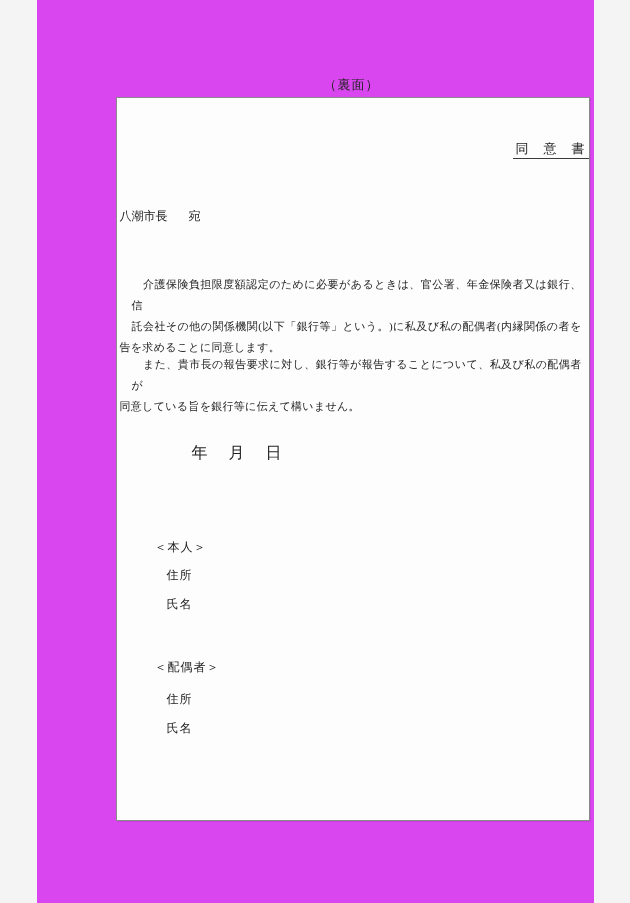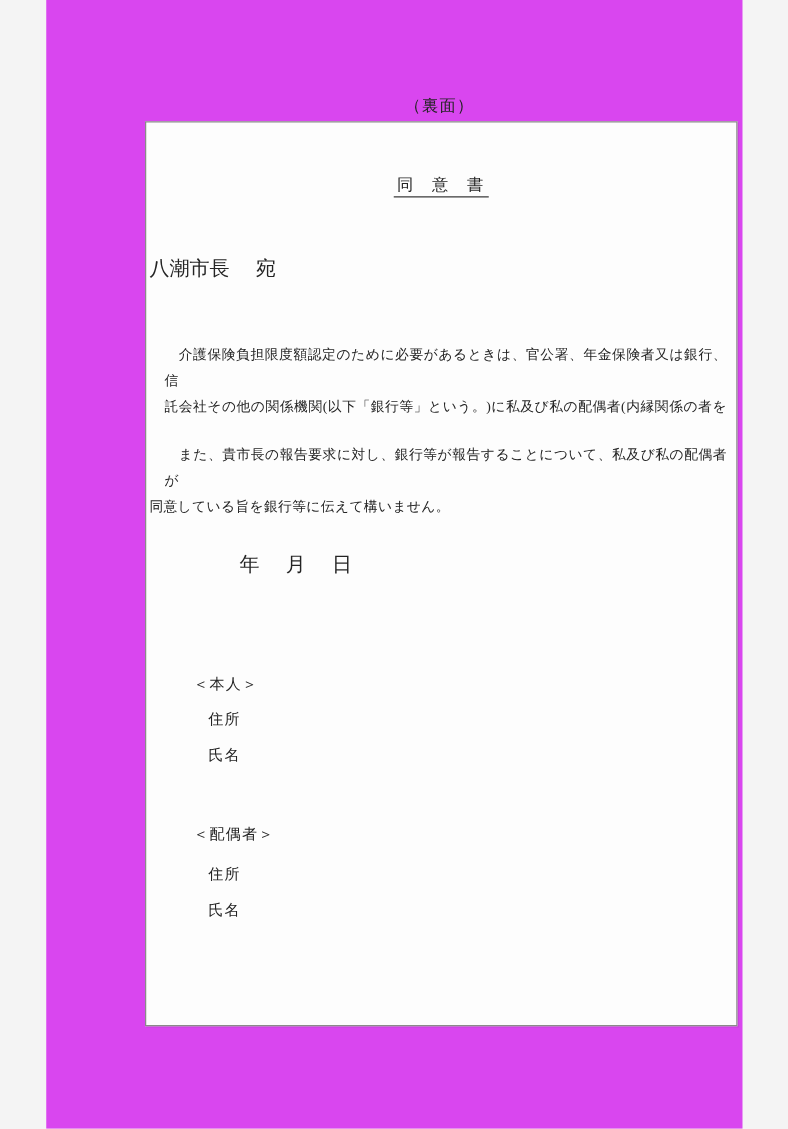--- a/index.html
+++ b/index.html
@@ -35,35 +35,35 @@
     height: 722px;
     border: 1px solid #8a8a8a;
     box-shadow: 1px 1px 0 rgba(0,0,0,0.08);
     background: #fdfdfd;
   }
   .title-wrap {
     position: absolute;
     top: 41px;
     left: 0;
     width: 100%;
-    text-align: center;
+    text-align: right;
   }
   .form-title {
     display: inline-block;
     font-size: 13px;
     line-height: 15px;
     padding: 0 3px 2px 3px;
     border-bottom: 1px solid #3a3a3a;
     letter-spacing: 1px;
   }
   .addressee {
     position: absolute;
     top: 111px;
     left: 3px;
-    font-size: 16px;
+    font-size: 12px;
     line-height: 14px;
   }
   .addressee-suffix {
     display: inline-block;
     margin-left: 21px;
   }
   .para {
     position: absolute;
     left: 3px;
     width: 462px;
@@ -124,20 +124,21 @@
       <span class="form-title">同　意　書</span>
     </div>
 
     <div class="addressee">
       <span>八潮市長</span><span class="addressee-suffix">宛</span>
     </div>
 
     <div class="para para-1">
       <div class="line full">　介護保険負担限度額認定のために必要があるときは、官公署、年金保険者又は銀行、信</div>
       <div class="line full">託会社その他の関係機関(以下「銀行等」という。)に私及び私の配偶者(内縁関係の者を</div>
+      <div class="line">告を求めることに同意します。</div>
     </div>
 
     <div class="para para-2">
       <div class="line full">　また、貴市長の報告要求に対し、銀行等が報告することについて、私及び私の配偶者が</div>
       <div class="line">同意している旨を銀行等に伝えて構いません。</div>
     </div>
 
     <div class="date-line">
       <span>年</span><span class="gap">月</span><span class="gap">日</span>
     </div>

